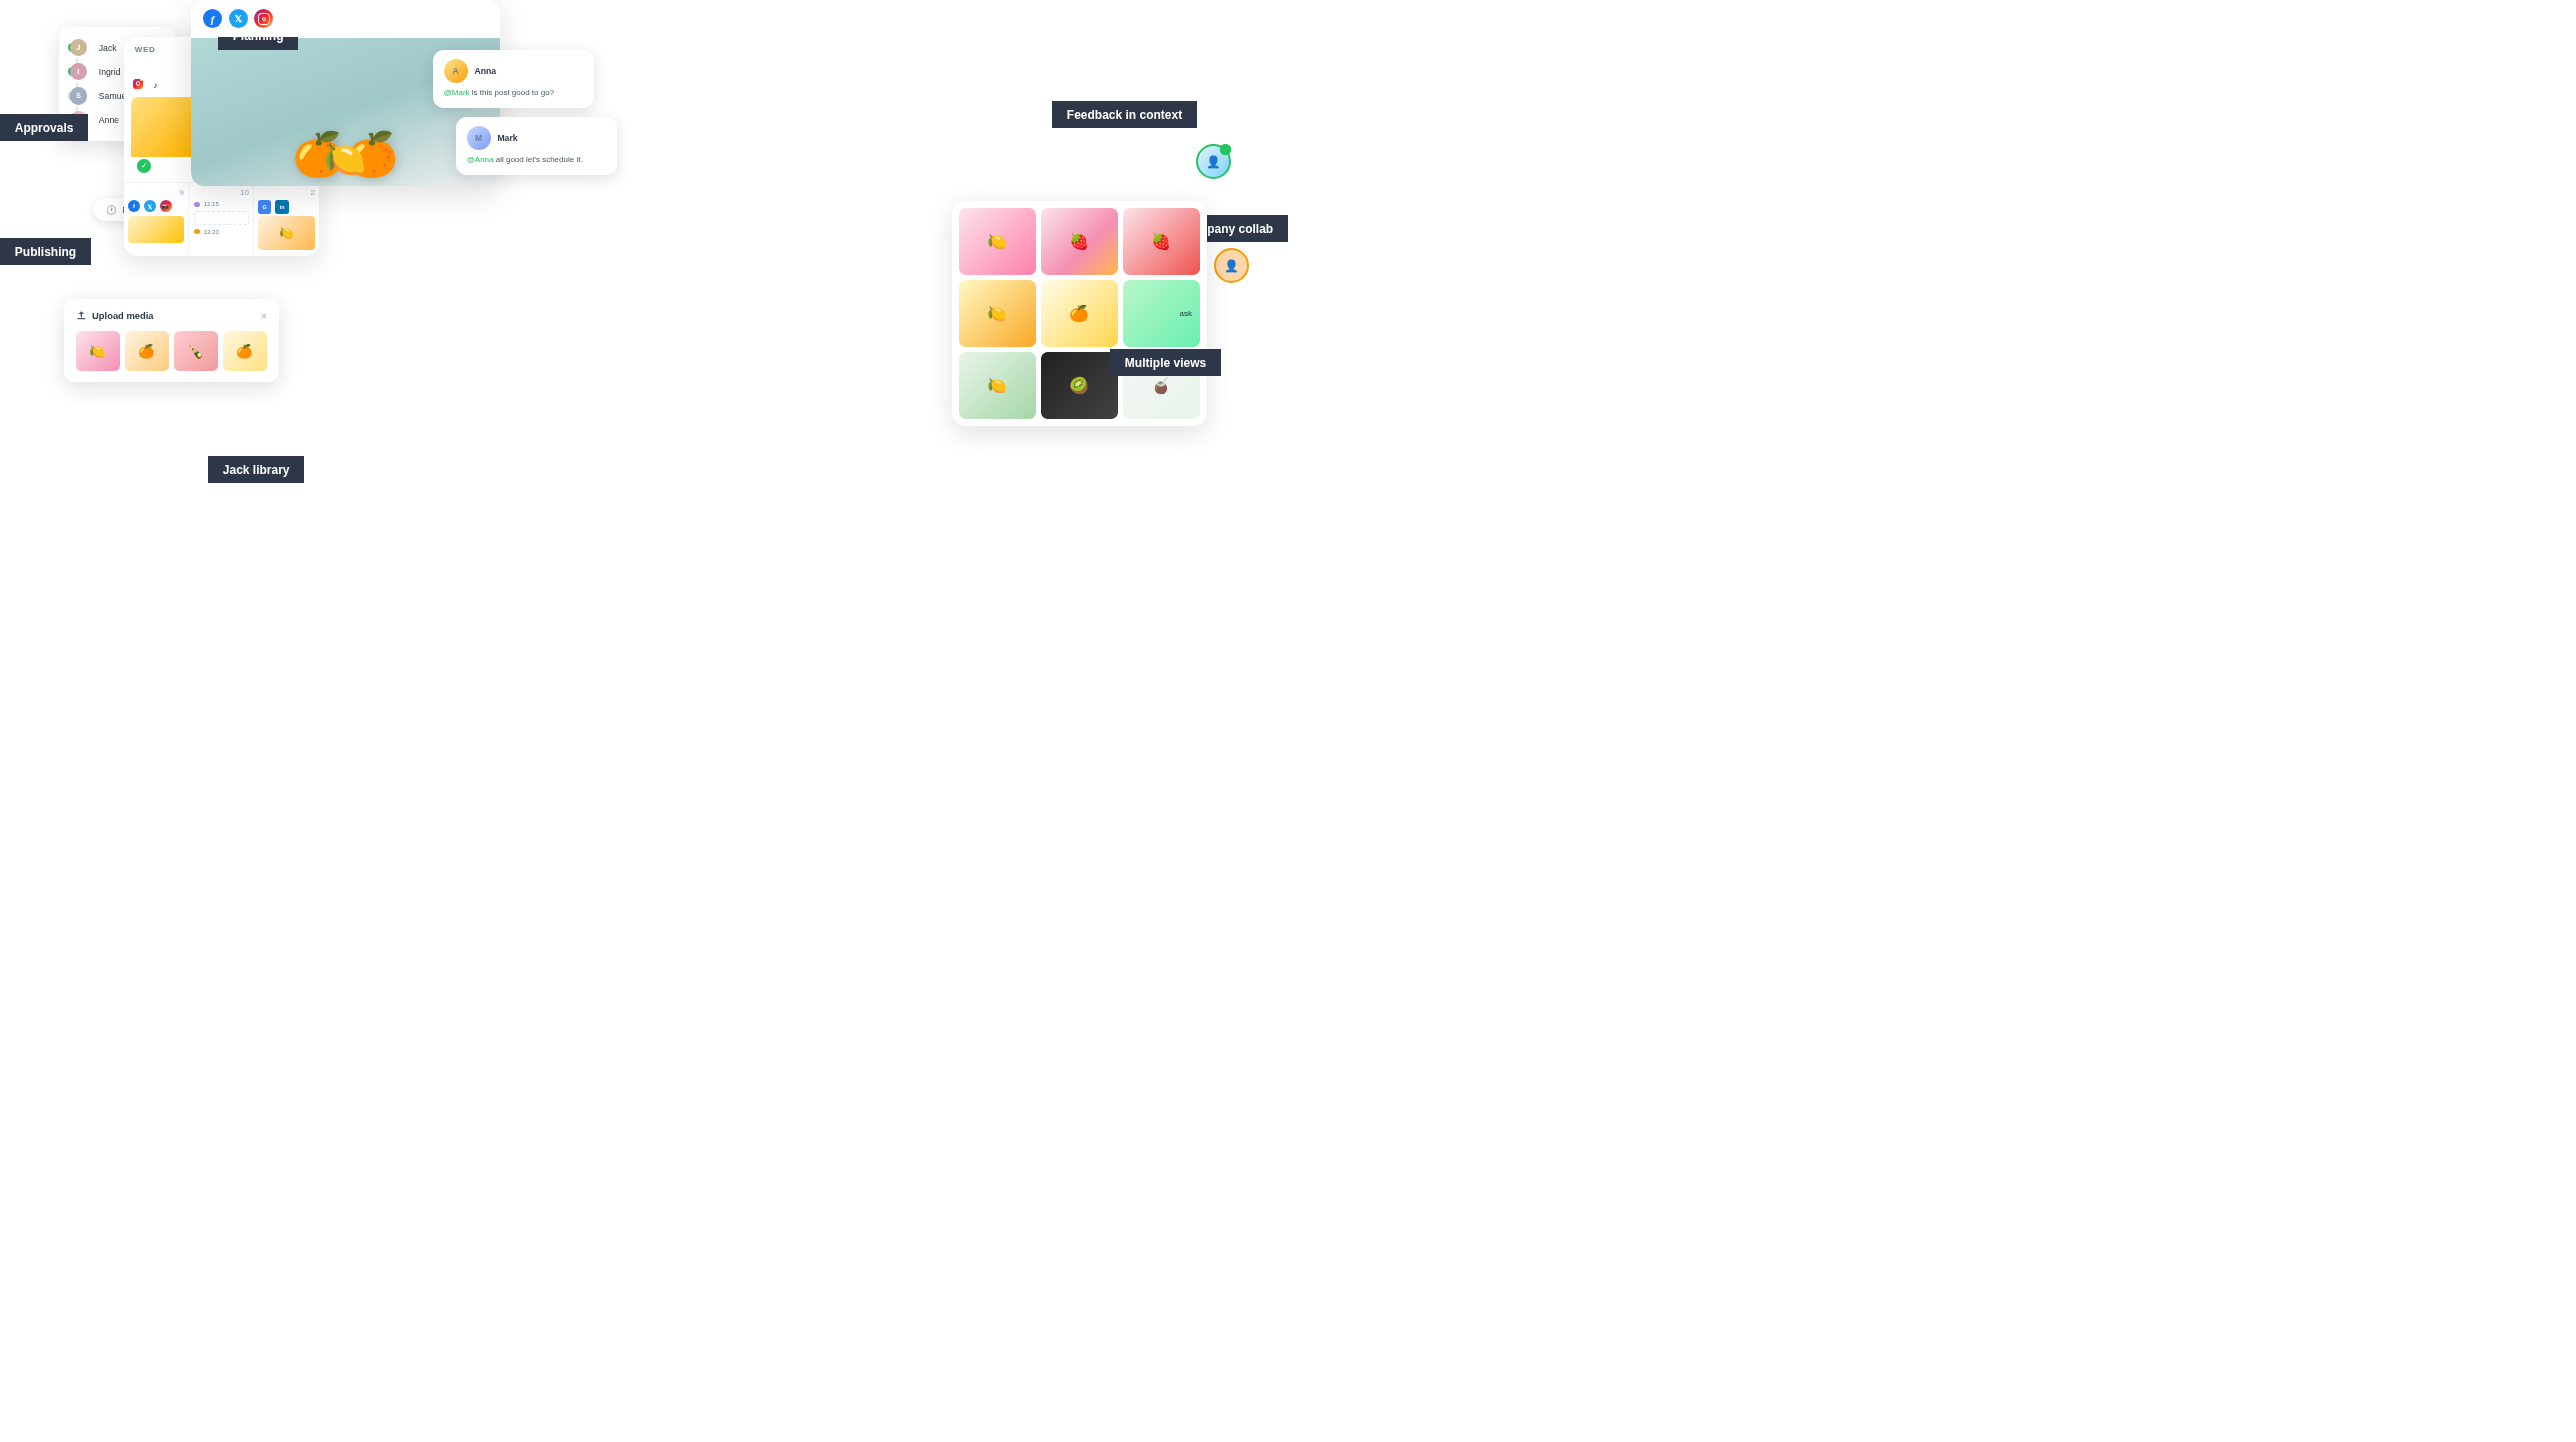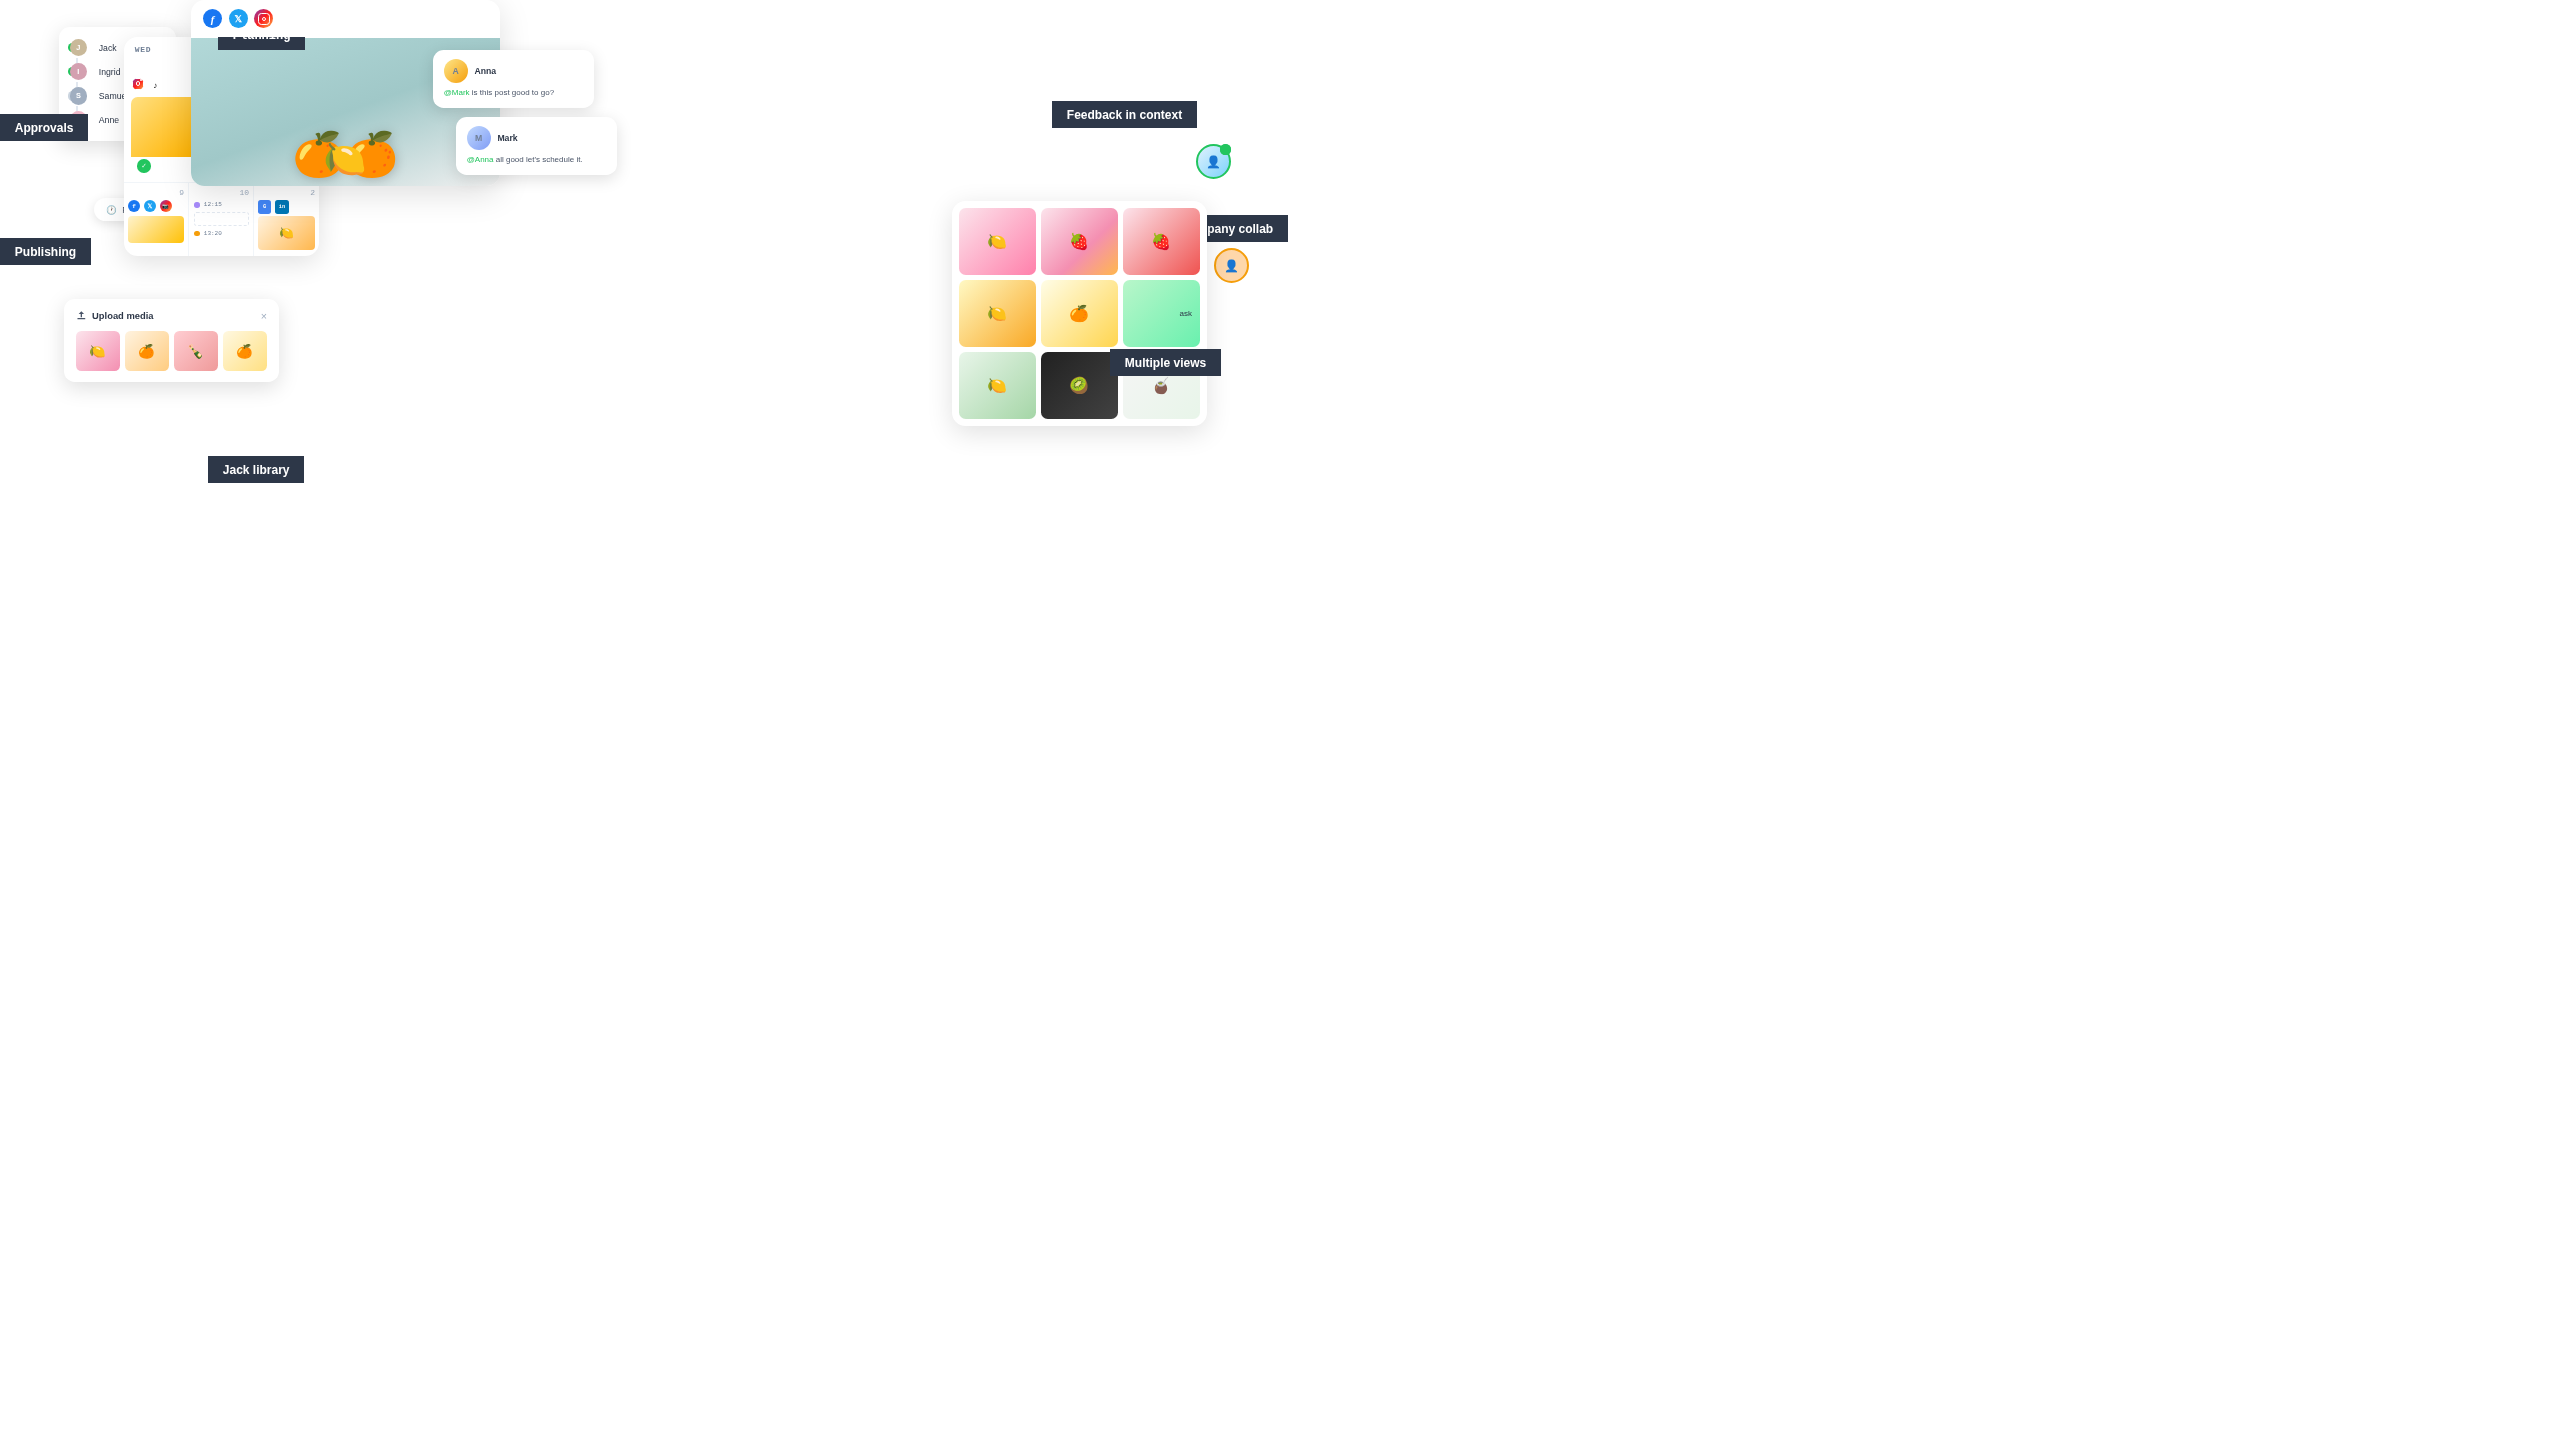--- a/index.html
+++ b/index.html
@@ -121,21 +121,20 @@
     
     .planning-card {
       position: absolute;
       left: 124px;
       top: 37px;
       width: 195px;
       background: #ffffff;
       border-radius: 13.4px;
       box-shadow: 0 6.7px 27px rgba(0,0,0,0.12);
       overflow: hidden;
-      font-family: Liberation Mono, monospace;
     }
     .calendar-header {
       padding: 8px 10.7px 4px;
       font-size: 8px;
       font-weight: 600;
       color: #718096;
       letter-spacing: 0.7px;
     }
     .calendar-row-num {
       display: flex;

